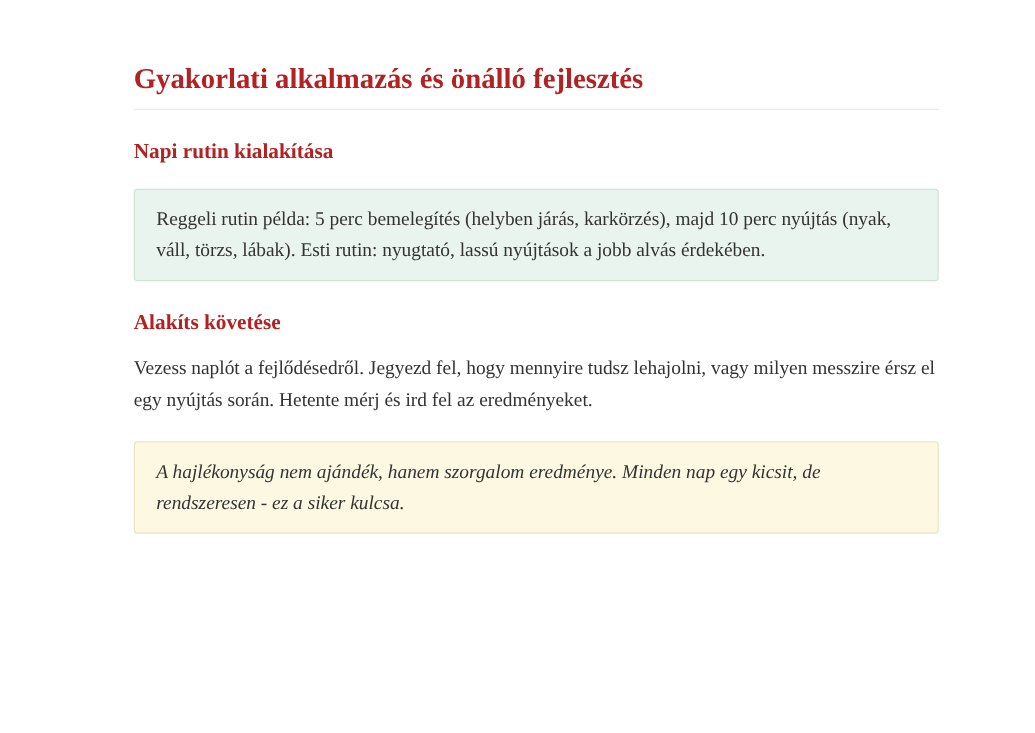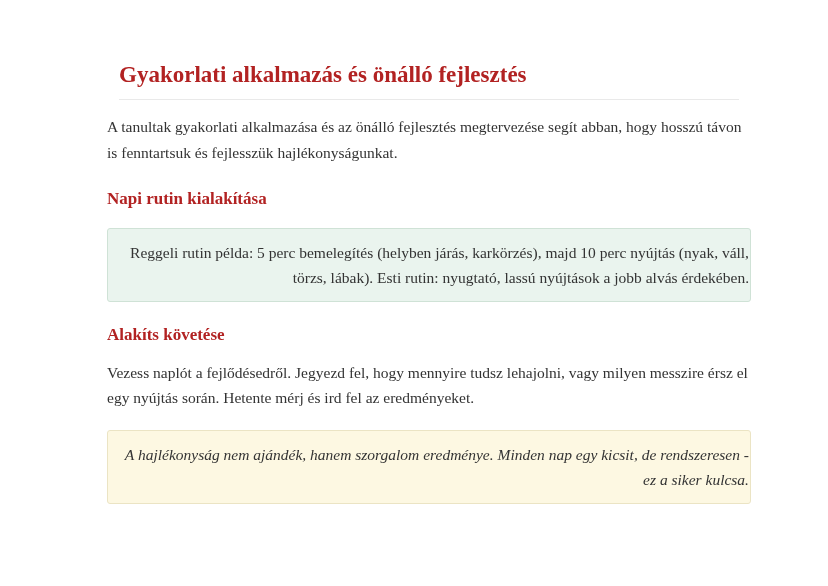--- a/index.html
+++ b/index.html
@@ -15,64 +15,62 @@
     color: #333333;
   }
   .article {
     width: 644px;
     margin-left: 107px;
     padding-top: 50px;
     font-size: 15.5px;
     line-height: 1.65;
   }
   .page-title {
-    margin: 12px;
+    margin: 0;
     padding: 0 0 11px 0;
     font-size: 23px;
     line-height: 1.15;
     font-weight: 600;
     color: #b22222;
     border-bottom: 1px solid #e9e9e9;
   }
   .para {
     margin: 14px 0 0 0;
   }
   .section-heading {
     margin: 23px 0 0 0;
     font-size: 17px;
     line-height: 1.2;
     font-weight: 700;
     color: #b22222;
   }
   .callout {
     margin: 19px 0 0 0;
-    padding: 11px 1px;
+    padding: 11px 17px;
     border-radius: 3px;
     box-sizing: border-box;
     line-height: 1.62;
-    text-align: right;
   }
   .callout.note {
     background: #eaf4ee;
     border: 1px solid #cfe2d6;
   }
   .callout.quote {
     background: #fdf8e2;
     border: 1px solid #ebe4c4;
     font-style: italic;
   }
 </style>
 </head>
 <body>
 
 <div class="article">
 
   <h1 class="page-title">Gyakorlati alkalmazás és önálló fejlesztés</h1>
 
-  <p class="para">A tanultak gyakorlati alkalmazása és az önálló fejlesztés megtervezése segít abban, hogy hosszú távon is fenntartsuk és fejlesszük hajlékonyságunkat.</p>
 
   <h2 class="section-heading">Napi rutin kialakítása</h2>
 
 
   <div class="callout note">
     <span>Reggeli rutin példa: 5 perc bemelegítés (helyben járás, karkörzés), majd 10 perc nyújtás (nyak, váll, törzs, lábak). Esti rutin: nyugtató, lassú nyújtások a jobb alvás érdekében.</span>
   </div>
 
   <h2 class="section-heading">Alakíts követése</h2>
 

